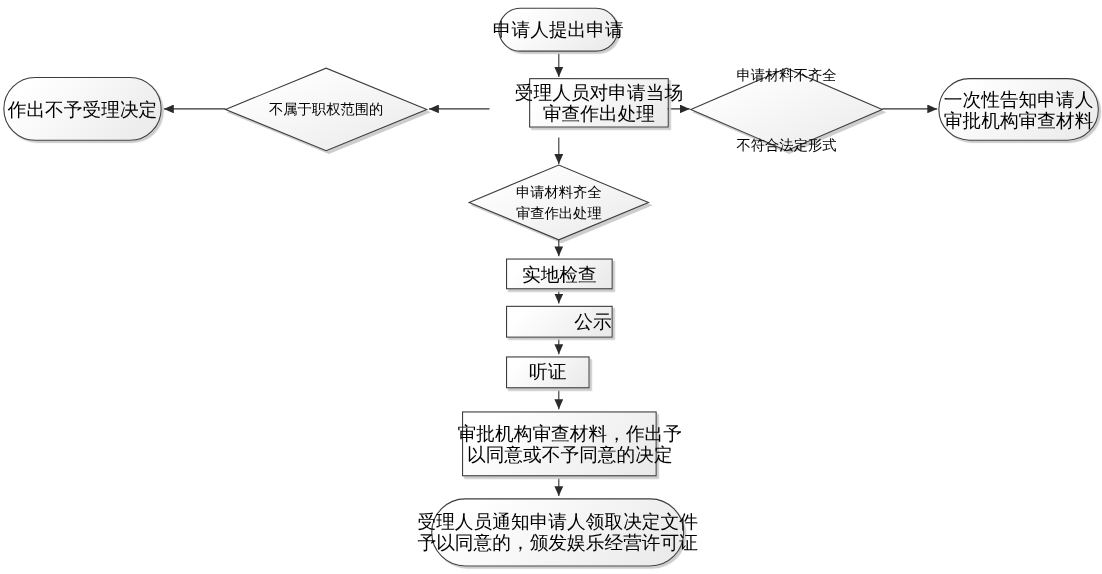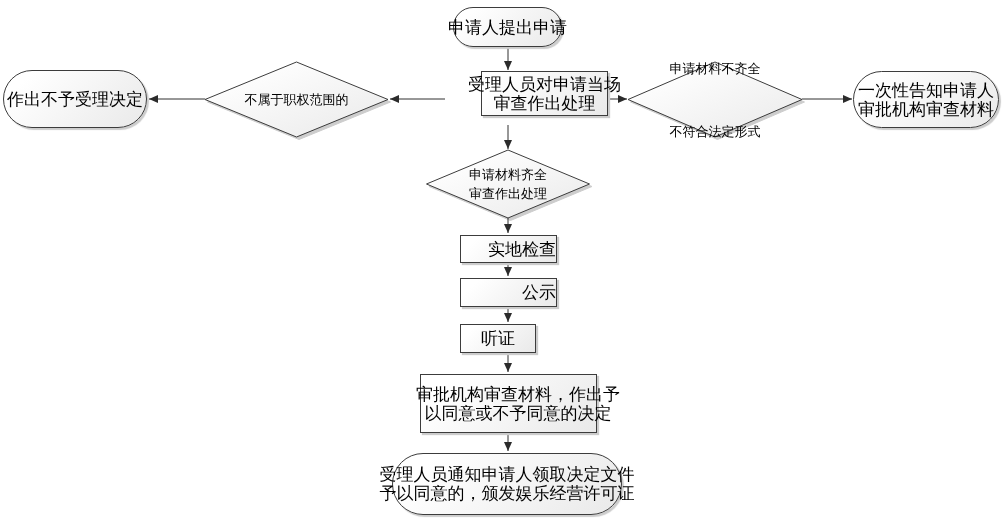--- a/index.html
+++ b/index.html
@@ -43,21 +43,21 @@
     background:transparent;
     border:none;
     box-shadow:none;
     white-space:nowrap;
   }
   
   #n-start   {left:453px;top:7px;  width:109px;height:40px;}
   #n-review  {left:445px;top:71px; width:127px;height:45px;margin-left:36px;}
   #n-reject  {left:3px;  top:70px; width:144px;height:58px;}
   #n-onetime {left:853px;top:71px; width:146px;height:57px;}
-  #n-inspect {left:460px;top:235px;width:97px; height:28px;align-items:flex-end;}
+  #n-inspect {left:460px;top:235px;width:97px; height:28px;}
   #n-public  {left:460px;top:278px;width:97px; height:29px;align-items:flex-end;}
   #n-hearing {left:460px;top:324px;width:76px; height:29px;}
   #n-approval{left:420px;top:374px;width:177px;height:59px;padding-left:19px;}
   #n-final   {left:392px;top:453px;width:230px;height:62px;}
   #t-left    {left:214px;top:63px; width:165px;height:73px;}
   #t-right   {left:640px;top:63px; width:150px;height:73px;gap:44px;}
   #t-center  {left:431px;top:150px;width:154px;height:68px;}
 </style>
 </head>
 <body>

